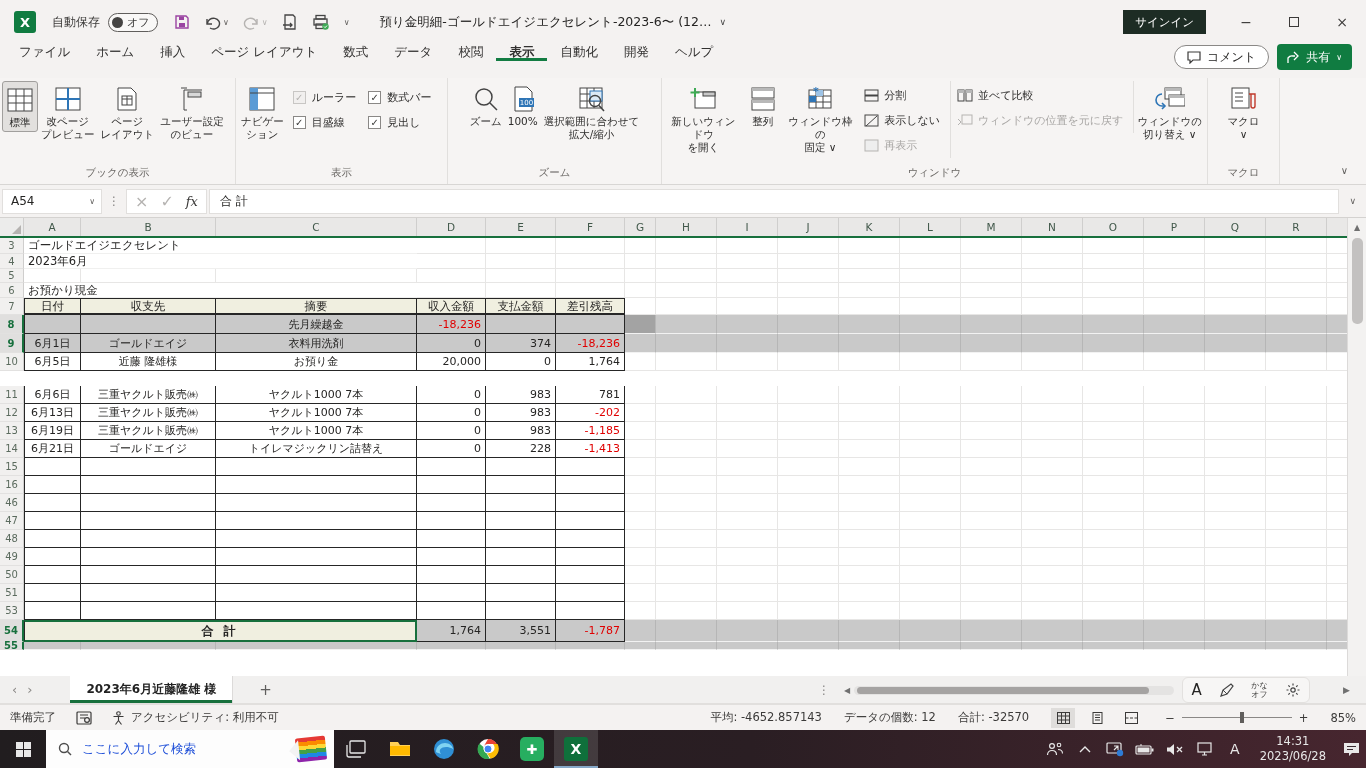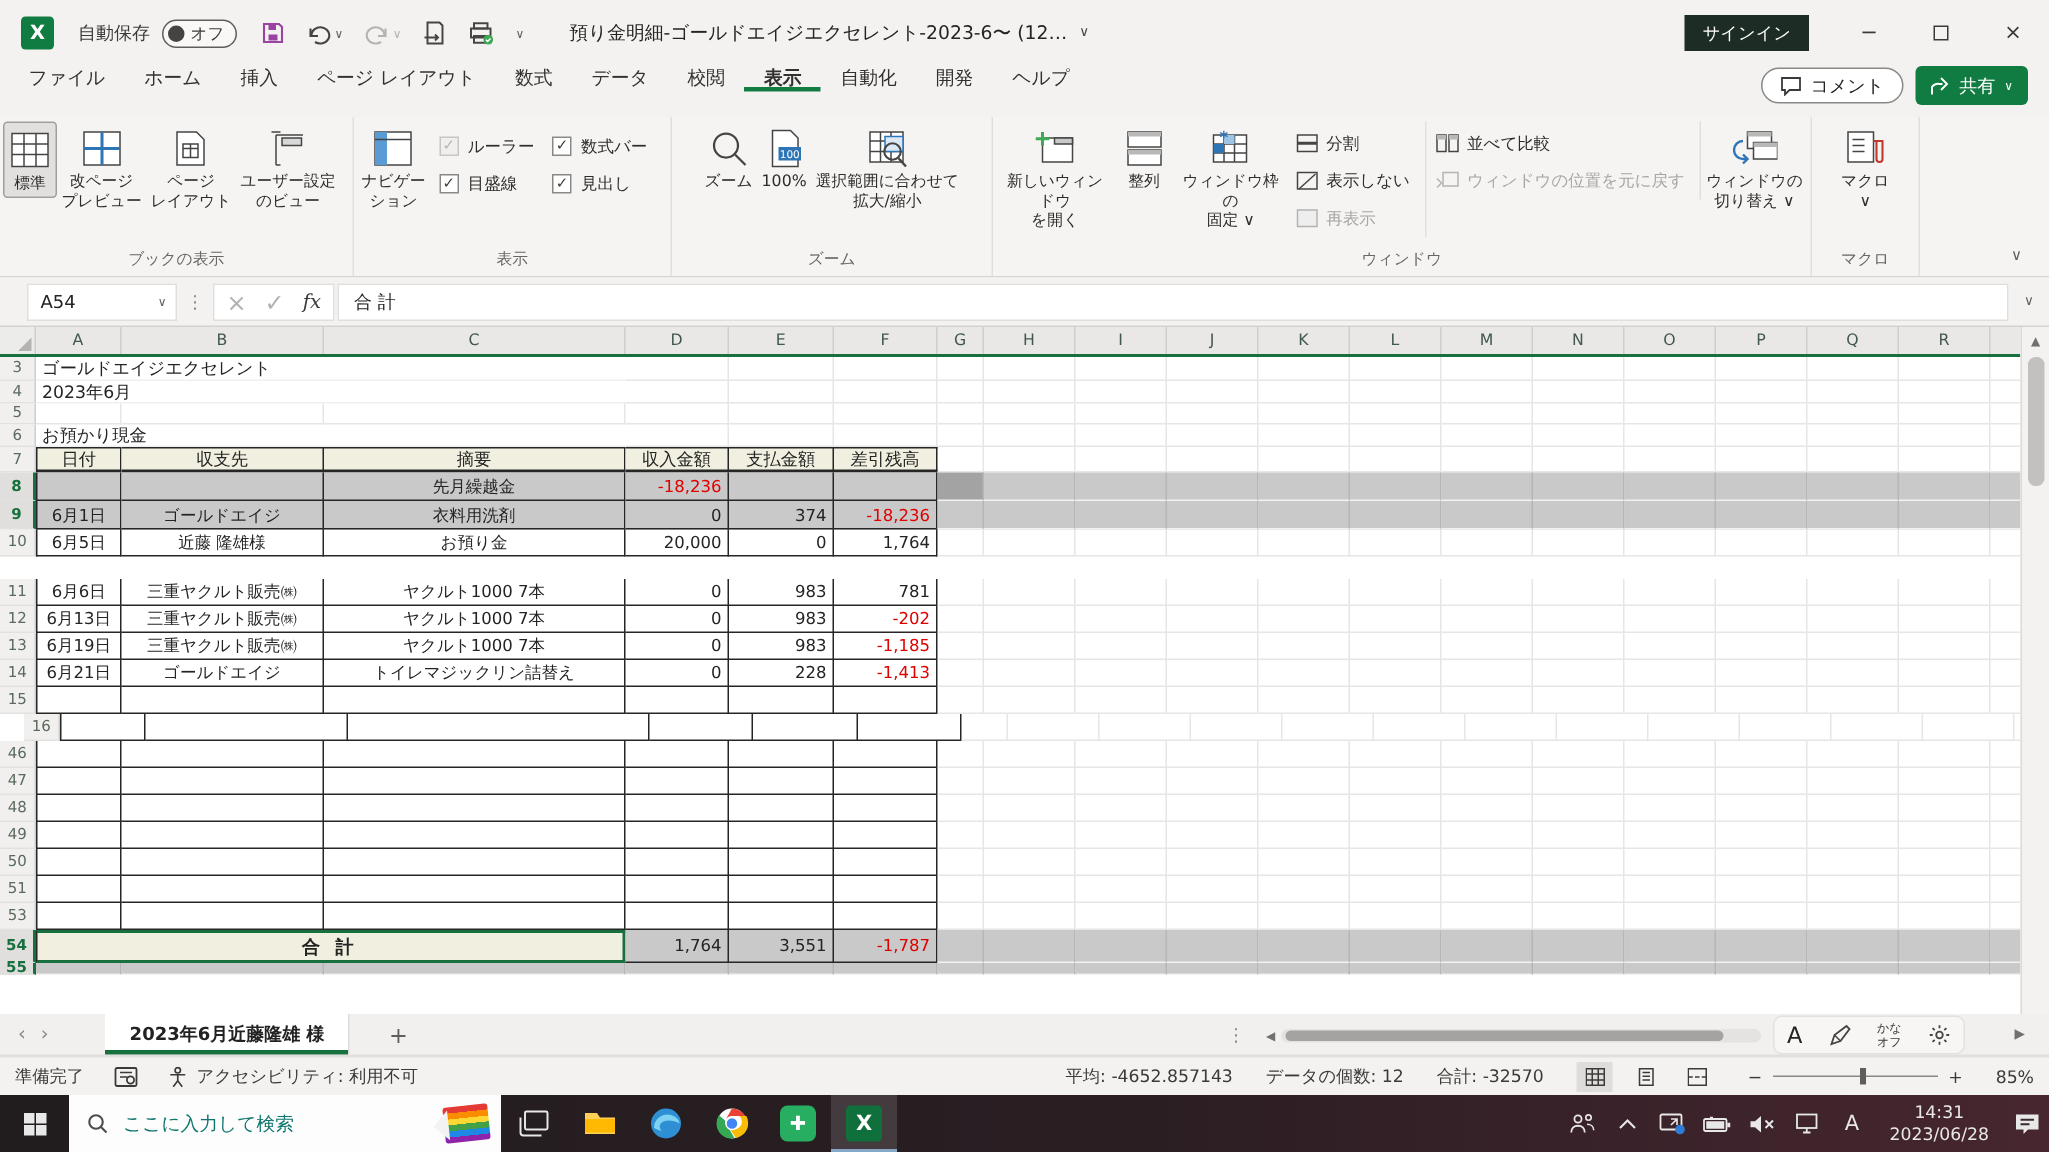--- a/index.html
+++ b/index.html
@@ -39,21 +39,21 @@
 .smalls { display:flex; flex-direction:column; justify-content:flex-start; padding-top:2px; }
 .smallbtn { display:flex; align-items:center; gap:5px; font-size:11px; color:#2e2d2c; height:25px; padding:0 6px; white-space:nowrap; }
 .dis { color:#a8a6a4; }
 .chkcol { display:flex; flex-direction:column; padding-top:4px; }
 .chk { display:flex; align-items:center; gap:6px; font-size:11px; height:25px; color:#2e2d2c; padding:0 6px; white-space:nowrap; }
 .cbox { width:13px; height:13px; border:1px solid #8a8886; background:#fff; font-size:10px; line-height:11px; text-align:center; color:#3b3a39; }
 .cbox.gray { border-color:#c8c6c4; background:#f1efee; color:#b5b3b1; }
 .rib-collapse { position:absolute; right:18px; bottom:8px; color:#605e5c; font-size:10px; }
 
 .fbar { position:absolute; top:185px; left:0; width:1366px; height:33px; background:#f4f2f1; display:flex; align-items:center; border-bottom:1px solid #d4d2d0; }
-.namebox { width:100px; height:25px; background:#fff; border:1px solid #e1dfdd; margin-left:18px; display:flex; align-items:center; font-size:12px; padding-left:8px; }
+.namebox { width:100px; height:25px; background:#fff; border:1px solid #e1dfdd; margin-left:2px; display:flex; align-items:center; font-size:12px; padding-left:8px; }
 .namebox .nb-chev { margin-left:auto; margin-right:6px; font-size:8px; color:#605e5c; }
 .fdots { color:#8a8886; padding:0 6px; font-size:12px; }
 .fbtns { display:flex; align-items:center; gap:12px; padding:0 8px; border-right:1px solid #e1dfdd; height:25px; background:#fff; border:1px solid #e1dfdd; }
 .fx { font-style:italic; font-family:"DejaVu Serif","Liberation Serif",serif; font-size:13px; color:#3b3a39; }
 .fcontent { flex:1; height:25px; background:#fff; border:1px solid #e1dfdd; margin-left:2px; display:flex; align-items:center; padding-left:10px; font-size:12px; }
 .fbar-chev { padding:0 10px; color:#605e5c; font-size:9px; }
 
 .grid { position:absolute; top:218px; left:0; width:1347px; height:458px; background:#fff; overflow:hidden; }
 .colhead-row { display:flex; height:20px; background:#e9e8e7; border-bottom:2px solid #17703d; }
 .corner { width:24px; flex:none; border-right:1px solid #cfcecd; position:relative; background:#ececeb; }
@@ -99,21 +99,21 @@
 .sb-view { width:24px; height:20px; display:flex; align-items:center; justify-content:center; }
 .sb-view.on { background:#dfdddb; }
 .zoomslider { display:flex; align-items:center; gap:7px; color:#3b3a39; }
 .zs-track { width:110px; height:1px; background:#8a8886; position:relative; }
 .zs-thumb { position:absolute; left:58px; top:-5px; width:4px; height:11px; background:#605e5c; }
 
 .taskbar { position:absolute; top:730px; left:0; width:1366px; height:38px; background:linear-gradient(90deg,#211d1f 0%,#2a1e23 55%,#47262f 100%); display:flex; align-items:center; color:#e8e8e8; }
 .tk-start { width:46px; height:38px; display:flex; align-items:center; justify-content:center; }
 .win-logo { display:grid; grid-template-columns:7px 7px; grid-template-rows:7px 7px; gap:1px; }
 .win-logo i { background:#e8e8e8; }
-.tk-search { width:288px; height:38px; background:#fdfdfd; display:flex; align-items:center; gap:10px; padding-left:12px; color:#0f766e; font-size:12.5px; position:relative; }
+.tk-search { width:288px; height:38px; background:#fdfdfd; display:flex; align-items:center; gap:10px; padding-left:12px; color:#1d4ed8; font-size:12.5px; position:relative; }
 .rainbow { position:absolute; right:8px; top:7px; width:30px; height:24px; background:linear-gradient(180deg,#e53935 0 17%,#fb8c00 17% 34%,#fdd835 34% 50%,#43a047 50% 67%,#1e88e5 67% 84%,#8e24aa 84% 100%); transform:rotate(-6deg); border-radius:2px; }
 .rainbow::before { content:""; position:absolute; left:-7px; top:2px; border-top:10px solid transparent; border-bottom:10px solid transparent; border-right:10px solid #f3f3f3; }
 .tk-icon { width:44px; height:38px; display:flex; align-items:center; justify-content:center; }
 .tk-icon.active { background:rgba(255,255,255,.13); box-shadow:inset 0 -2px 0 #86a8c8; }
 .tk-xl { width:24px; height:24px; background:#0f703b; border-radius:3px; color:#fff; font-weight:bold; font-size:14px; display:flex; align-items:center; justify-content:center; }
 .tk-green { width:24px; height:24px; border-radius:5px; background:#27ae60; color:#fff; font-size:13px; display:flex; align-items:center; justify-content:center; }
 .tray { margin-left:auto; display:flex; align-items:center; }
 .tray .tk-icon { width:30px; }
 .tk-clock { text-align:center; font-size:11.5px; line-height:1.3; padding:0 10px; }
 .tk-ime { font-size:14px; }
@@ -740,21 +740,21 @@
         <div class="pcell" style="width: 61px;"></div>
         <div class="pcell" style="width: 61px;"></div>
         <div class="pcell" style="width: 61px;"></div>
         <div class="pcell" style="width: 61px;"></div>
         <div class="pcell" style="width: 61px;"></div>
         <div class="pcell" style="width: 61px;"></div>
         <div class="pcell" style="width: 61px;"></div>
         <div class="pcell" style="width: 61px;"></div>
         <div class="pcell" style="width: 22px;"></div>
       </div>
-      <div class="g-row" style="height: 18px; padding-left: 16px;">
+      <div class="g-row" style="height: 18px;">
         <div class="r-h">16</div>
         <div class="tcell ctr first" style="width: 57px;"></div>
         <div class="tcell ctr" style="width: 135px;"></div>
         <div class="tcell ctr" style="width: 201px;"></div>
         <div class="tcell num" style="width: 69px;"></div>
         <div class="tcell num" style="width: 70px;"></div>
         <div class="tcell num" style="width: 69px;"></div>
         <div class="pcell" style="width: 31px;"></div>
         <div class="pcell" style="width: 61px;"></div>
         <div class="pcell" style="width: 61px;"></div>

